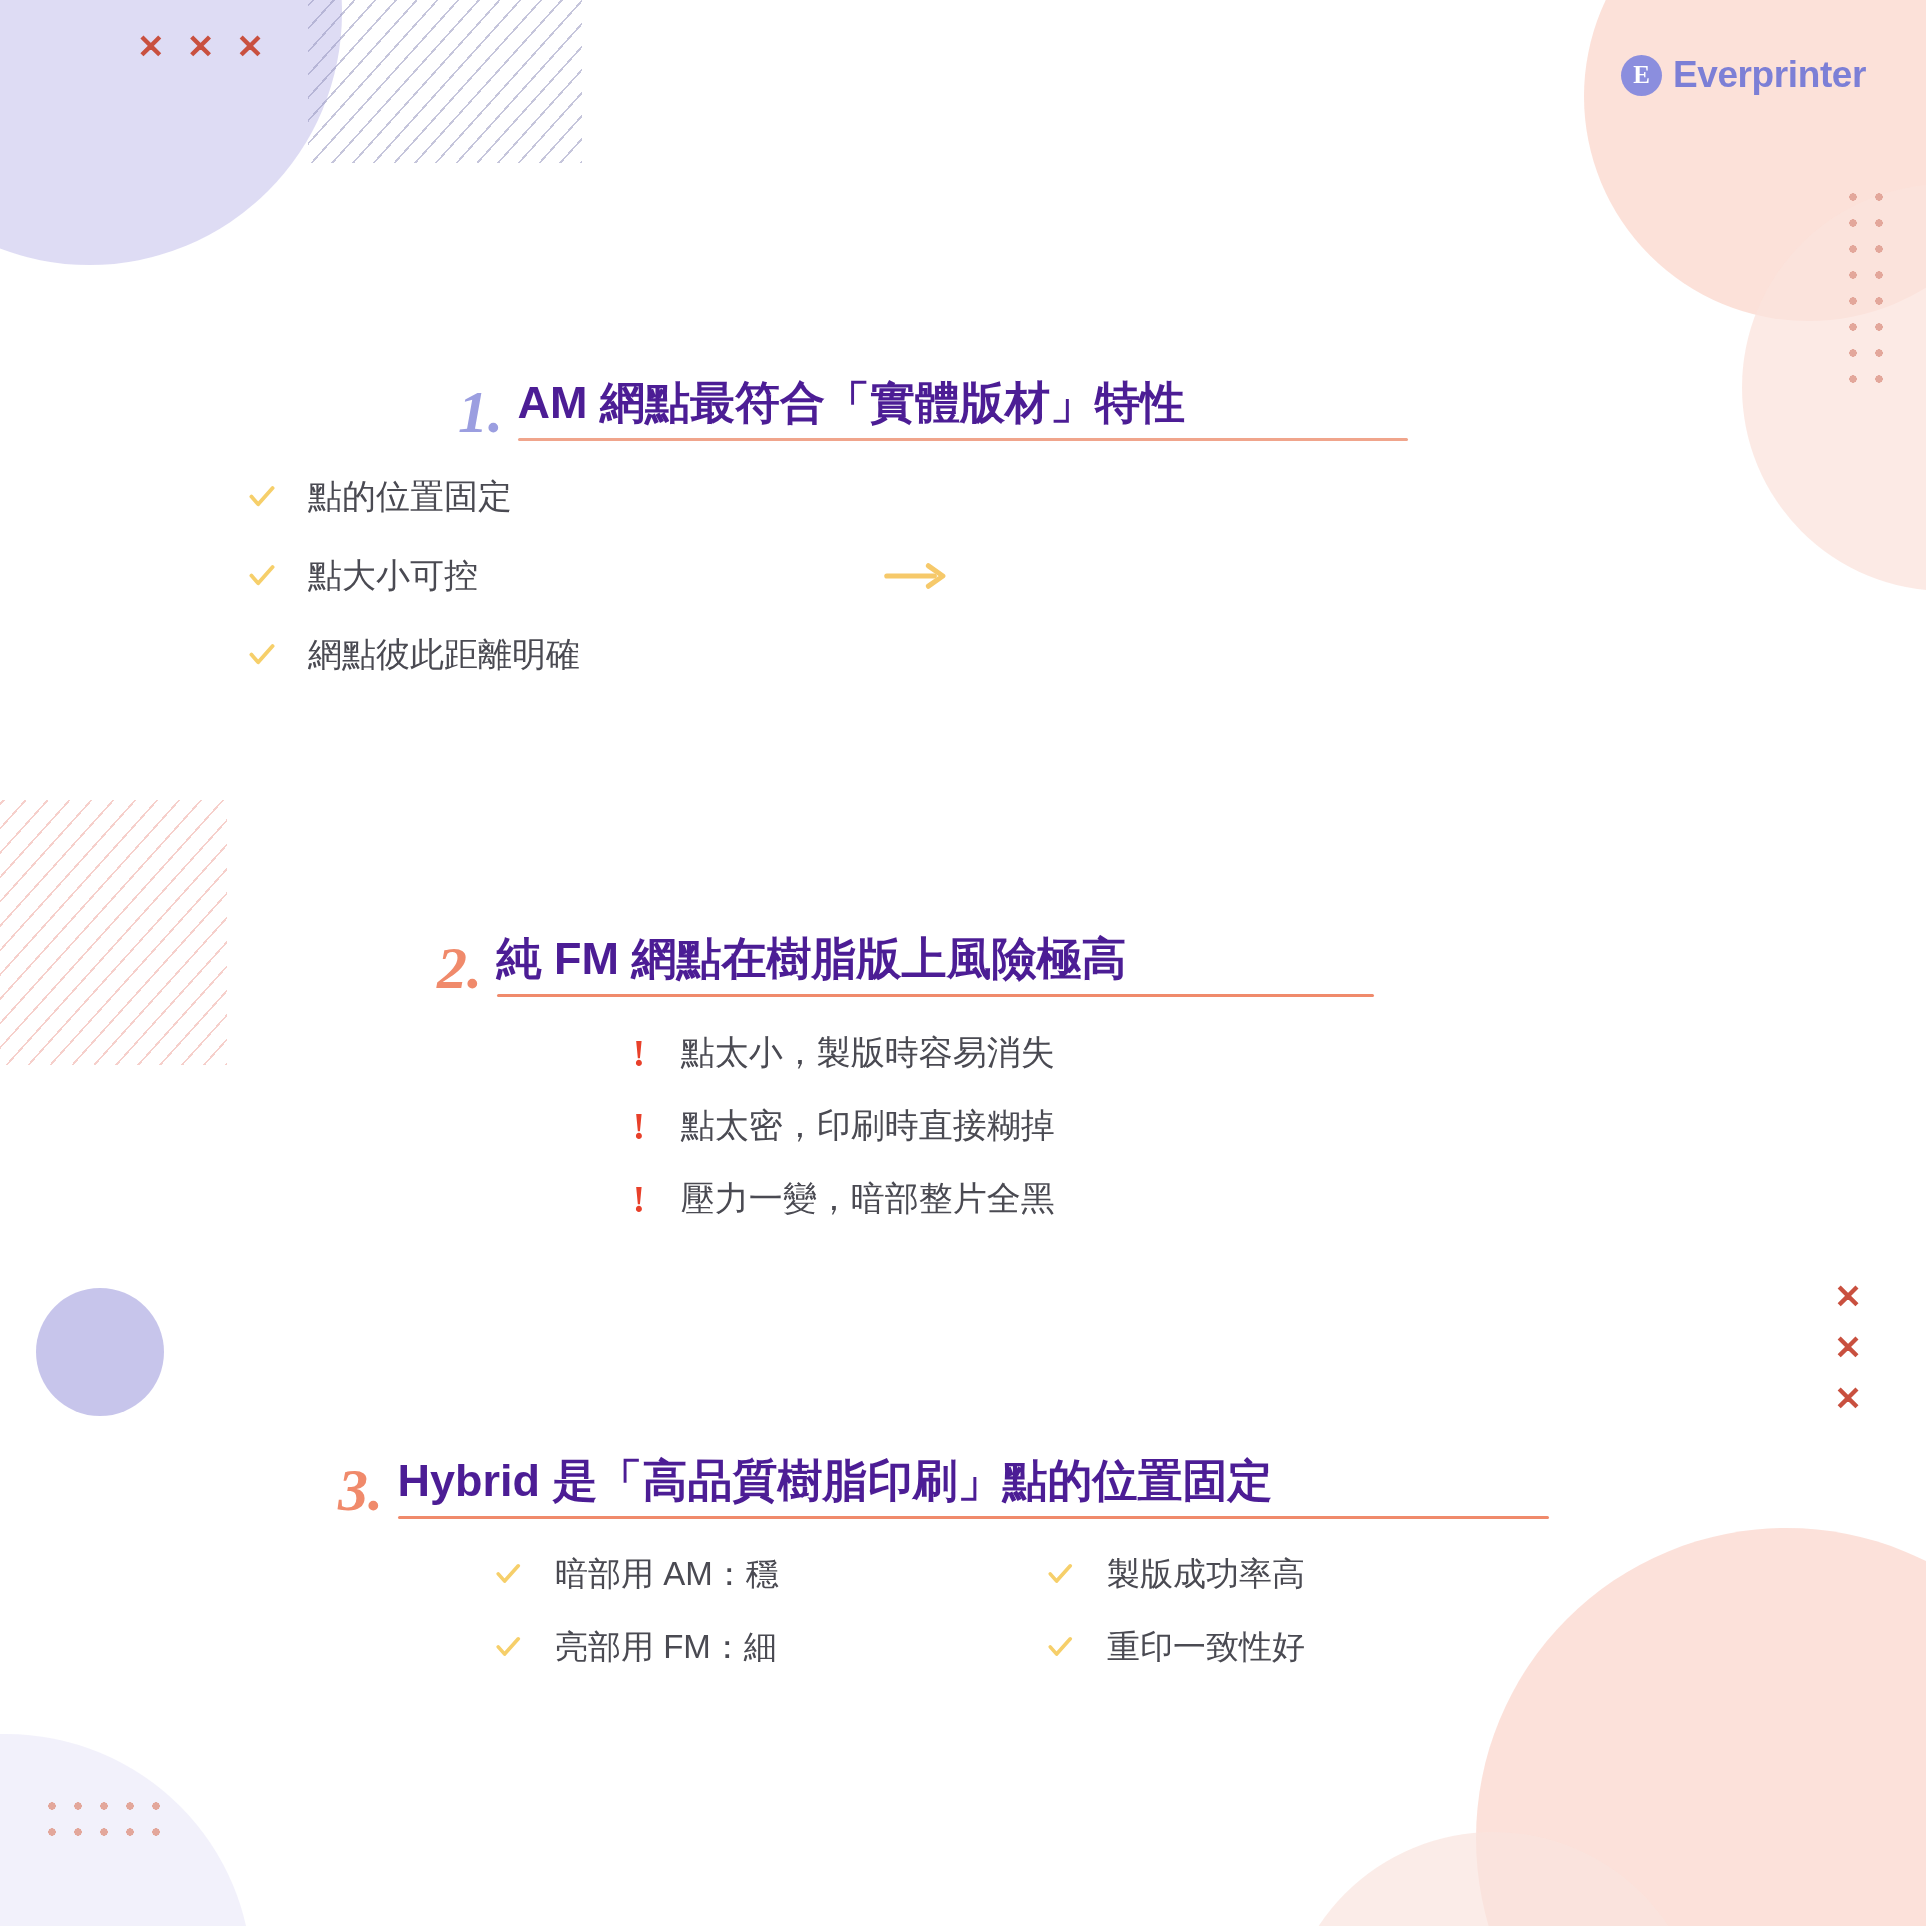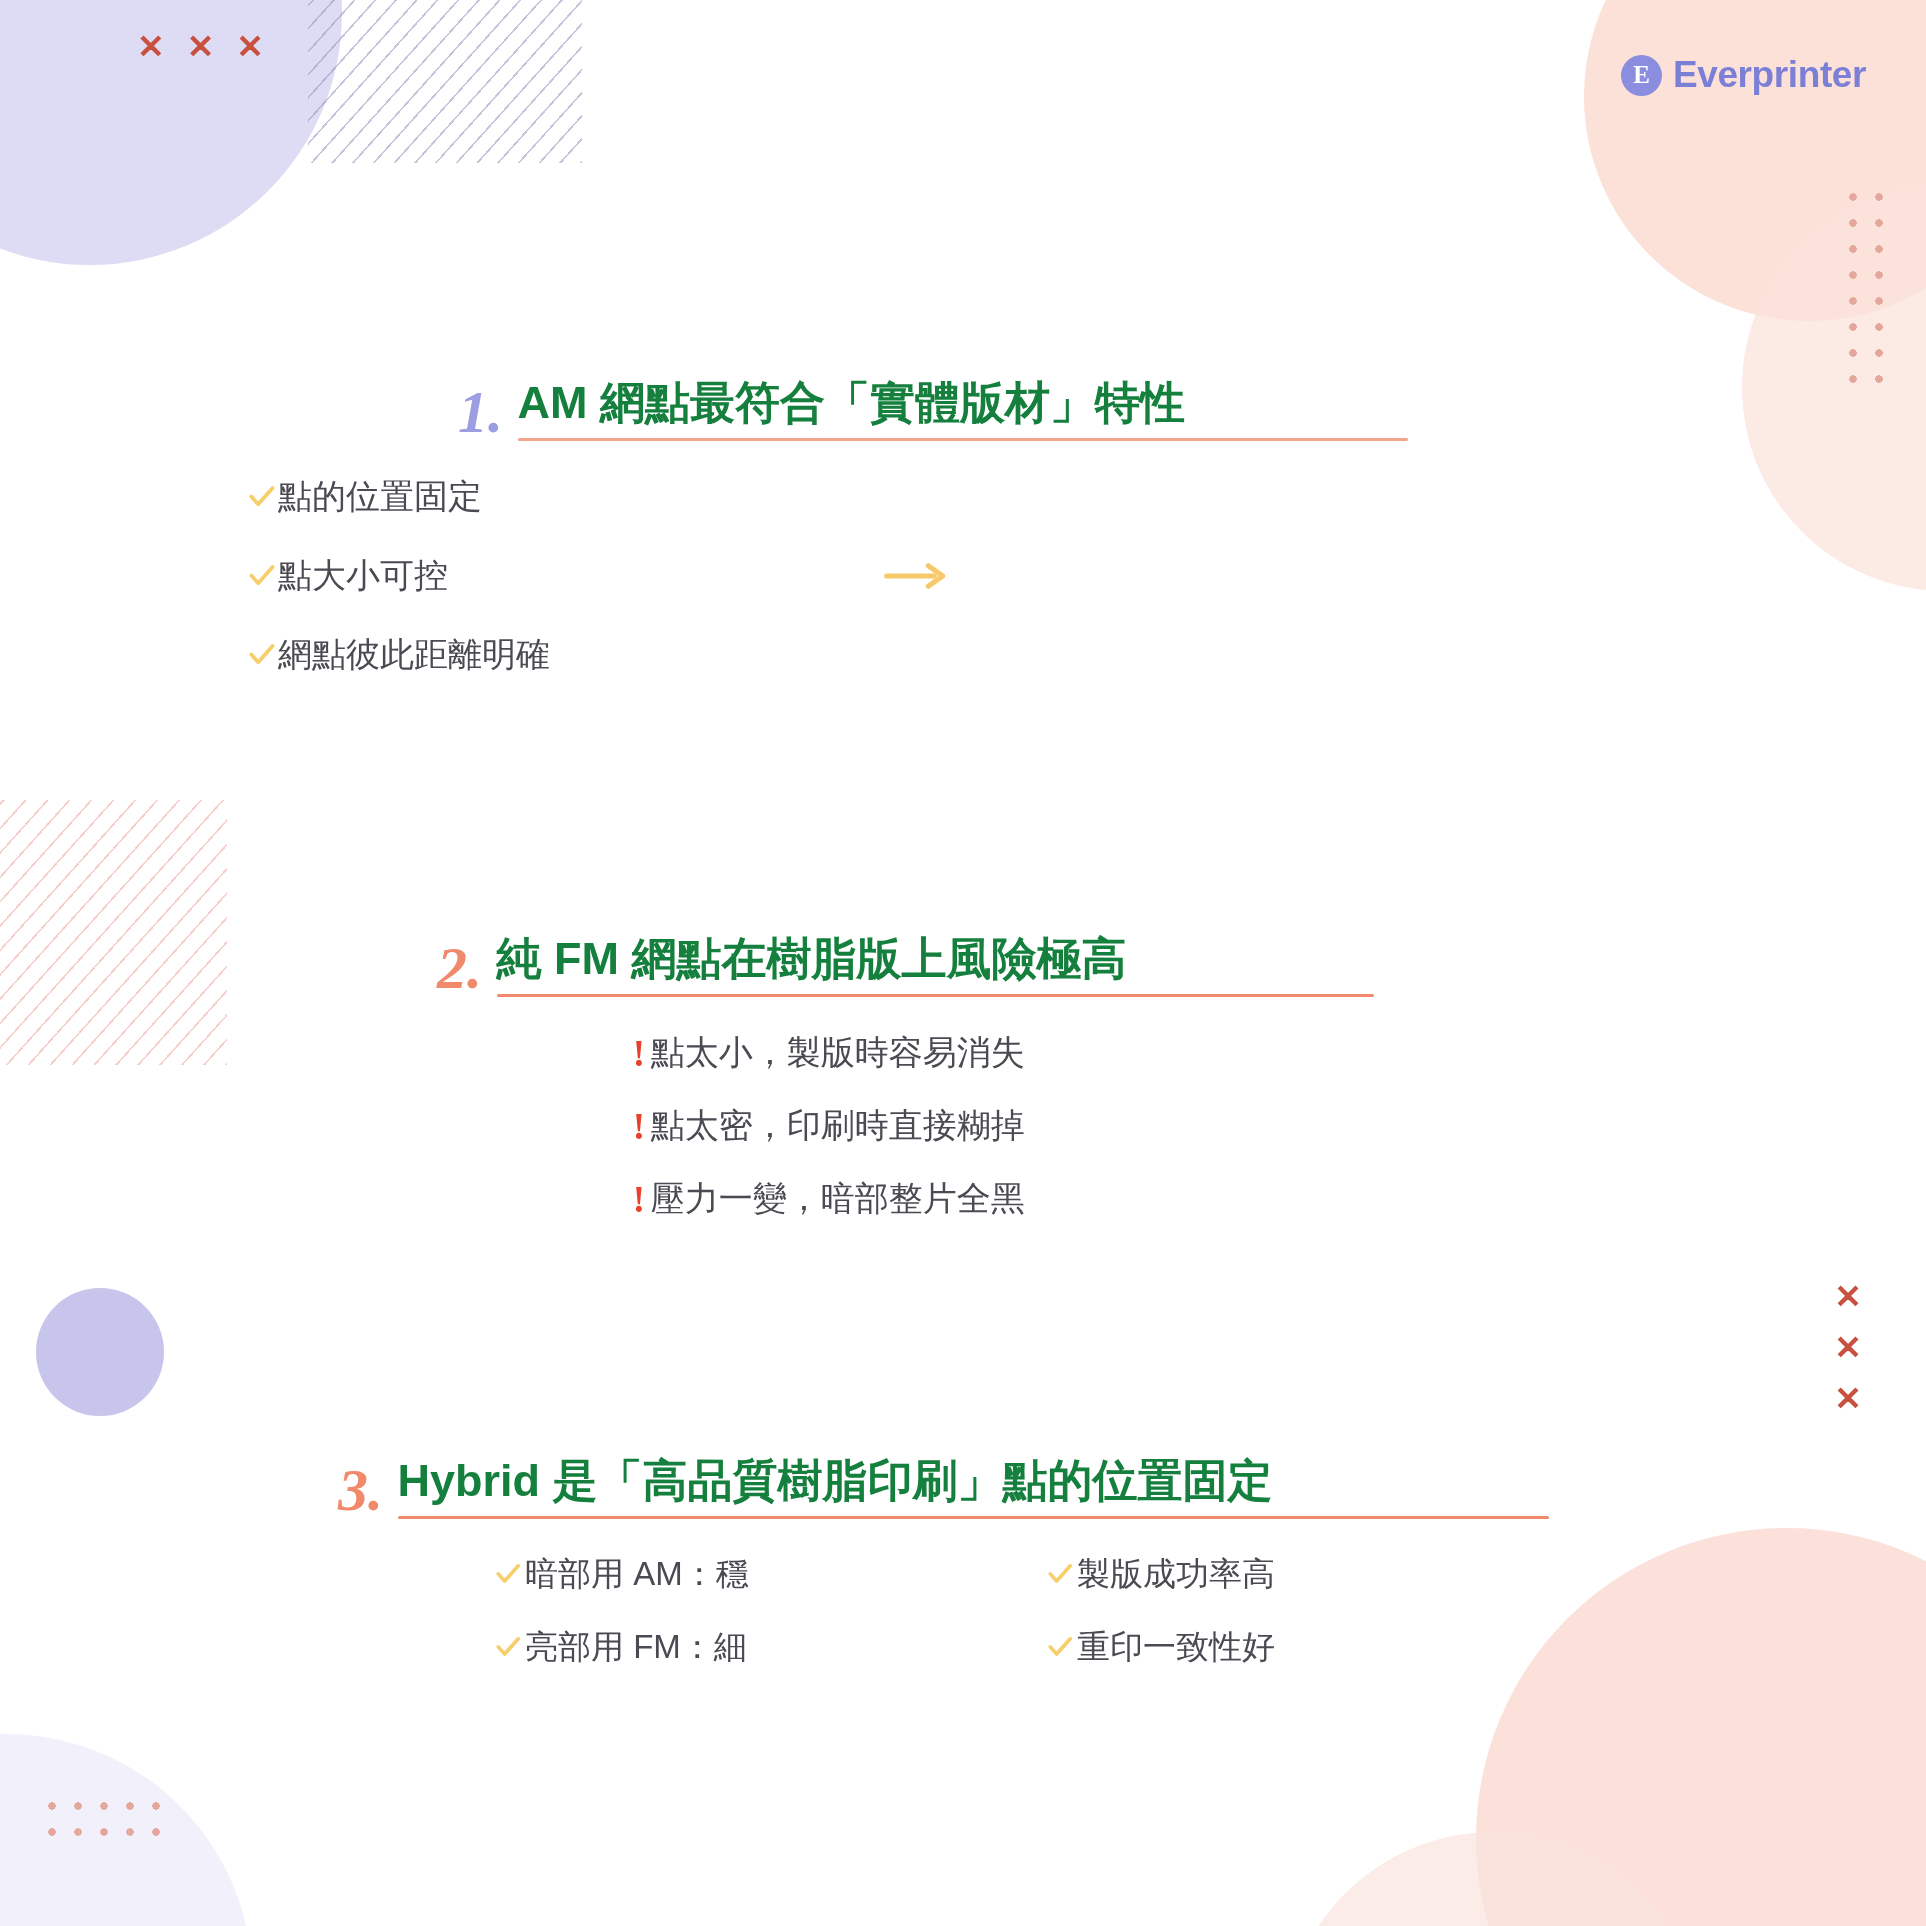--- a/index.html
+++ b/index.html
@@ -167,21 +167,21 @@
     line-height: .95;
     font-family: "Liberation Serif", serif;
   }
   .sec-num.purple { color: #9b9ee0; }
   .sec-num.coral  { color: #f08a6b; }
 
   .sec-title-wrap { display: flex; flex-direction: column; }
   .sec-title {
     font-size: 45px;
     font-weight: 700;
-    color: #15803d;
+    color: #4c1d95;
     line-height: 1.15;
     white-space: nowrap;
   }
   .sec-rule {
     height: 3px;
     margin-top: 9.4px;
     border-radius: 1.7px;
   }
   .rule-purple { background: #f0a58c; }
   .rule-coral  { background: #f08a6b; }
@@ -189,21 +189,21 @@
   
   .cols {
     display: flex;
     margin-top: 33px;
   }
   .col { display: flex; flex-direction: column; gap: 33px; }
 
   .item {
     display: flex;
     align-items: center;
-    gap: 2px;
+    gap: 32px;
   }
   .tick {
     flex: 0 0 auto;
     width: 28px; height: 28px;
     position: relative;
   }
   .tick svg { display: block; }
   .item-text {
     font-size: 34px;
     color: #4a4a52;

